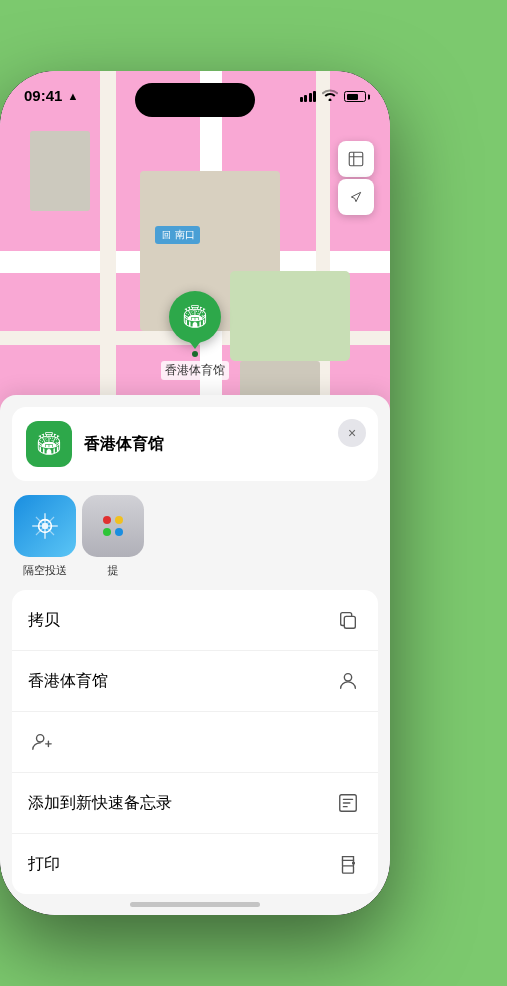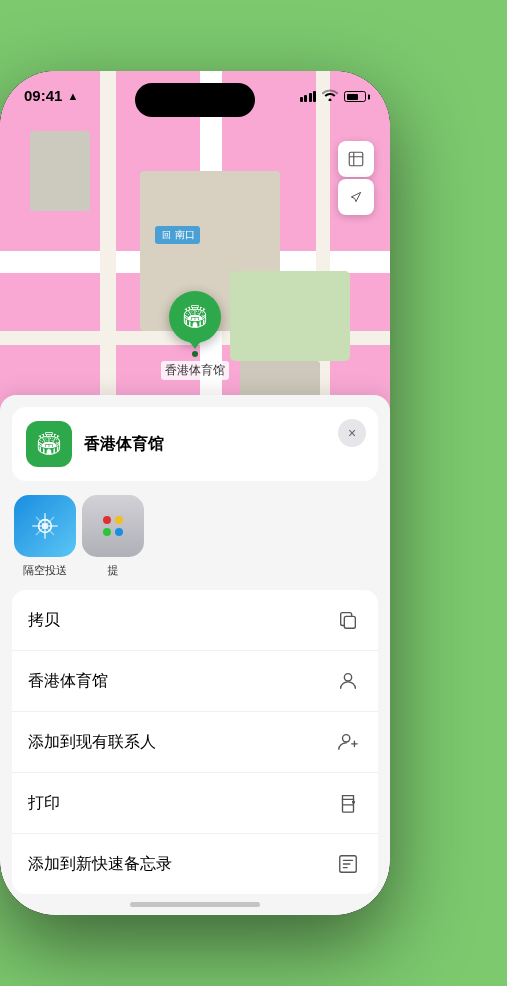--- a/index.html
+++ b/index.html
@@ -687,55 +687,54 @@
             <span class="action-text">香港体育馆</span>
             <div class="action-icon">
               <svg width="22" height="22" viewBox="0 0 24 24" fill="none" stroke="#555" stroke-width="1.5" stroke-linecap="round">
                 <circle cx="12" cy="8" r="4"></circle>
                 <path d="M4 20c0-4 3.6-7 8-7s8 3 8 7"></path>
               </svg>
             </div>
           </div>
 
           <div class="action-item">
-            <span class="action-text">添加到现有联系人</span>
             <div class="action-icon">
               <svg width="22" height="22" viewBox="0 0 24 24" fill="none" stroke="#555" stroke-width="1.5" stroke-linecap="round">
                 <circle cx="10" cy="8" r="4"></circle>
                 <path d="M2 20c0-4 3.6-7 8-7"></path>
                 <line x1="19" y1="11" x2="19" y2="17"></line>
                 <line x1="16" y1="14" x2="22" y2="14"></line>
+              </svg>
+            </div>
+          </div>
+
+          <div class="action-item">
+            <span class="action-text">添加到新快速备忘录</span>
+            <div class="action-icon">
+              <svg width="22" height="22" viewBox="0 0 24 24" fill="none" stroke="#555" stroke-width="1.5" stroke-linecap="round">
+                <rect x="3" y="3" width="18" height="18" rx="2"></rect>
+                <line x1="7" y1="8" x2="17" y2="8"></line>
+                <line x1="7" y1="12" x2="14" y2="12"></line>
+                <line x1="7" y1="16" x2="11" y2="16"></line>
               </svg>
             </div>
           </div>
 
           <div class="action-item">
             <span class="action-text">打印</span>
             <div class="action-icon">
               <svg width="22" height="22" viewBox="0 0 24 24" fill="none" stroke="#555" stroke-width="1.5" stroke-linecap="round">
                 <rect x="6" y="14" width="12" height="8" rx="1"></rect>
                 <path d="M6 14V8h12v6"></path>
                 <path d="M6 8V4h12v4"></path>
                 <circle cx="18" cy="11" r="1" fill="#555"></circle>
               </svg>
             </div>
           </div>
 
-          <div class="action-item">
-            <span class="action-text">添加到新快速备忘录</span>
-            <div class="action-icon">
-              <svg width="22" height="22" viewBox="0 0 24 24" fill="none" stroke="#555" stroke-width="1.5" stroke-linecap="round">
-                <rect x="3" y="3" width="18" height="18" rx="2"></rect>
-                <line x1="7" y1="8" x2="17" y2="8"></line>
-                <line x1="7" y1="12" x2="14" y2="12"></line>
-                <line x1="7" y1="16" x2="11" y2="16"></line>
-              </svg>
-            </div>
-          </div>
-
         </div>
 
       </div>
 
       <div class="home-indicator"></div>
 
     </div>
   </div>
 </div>
 

